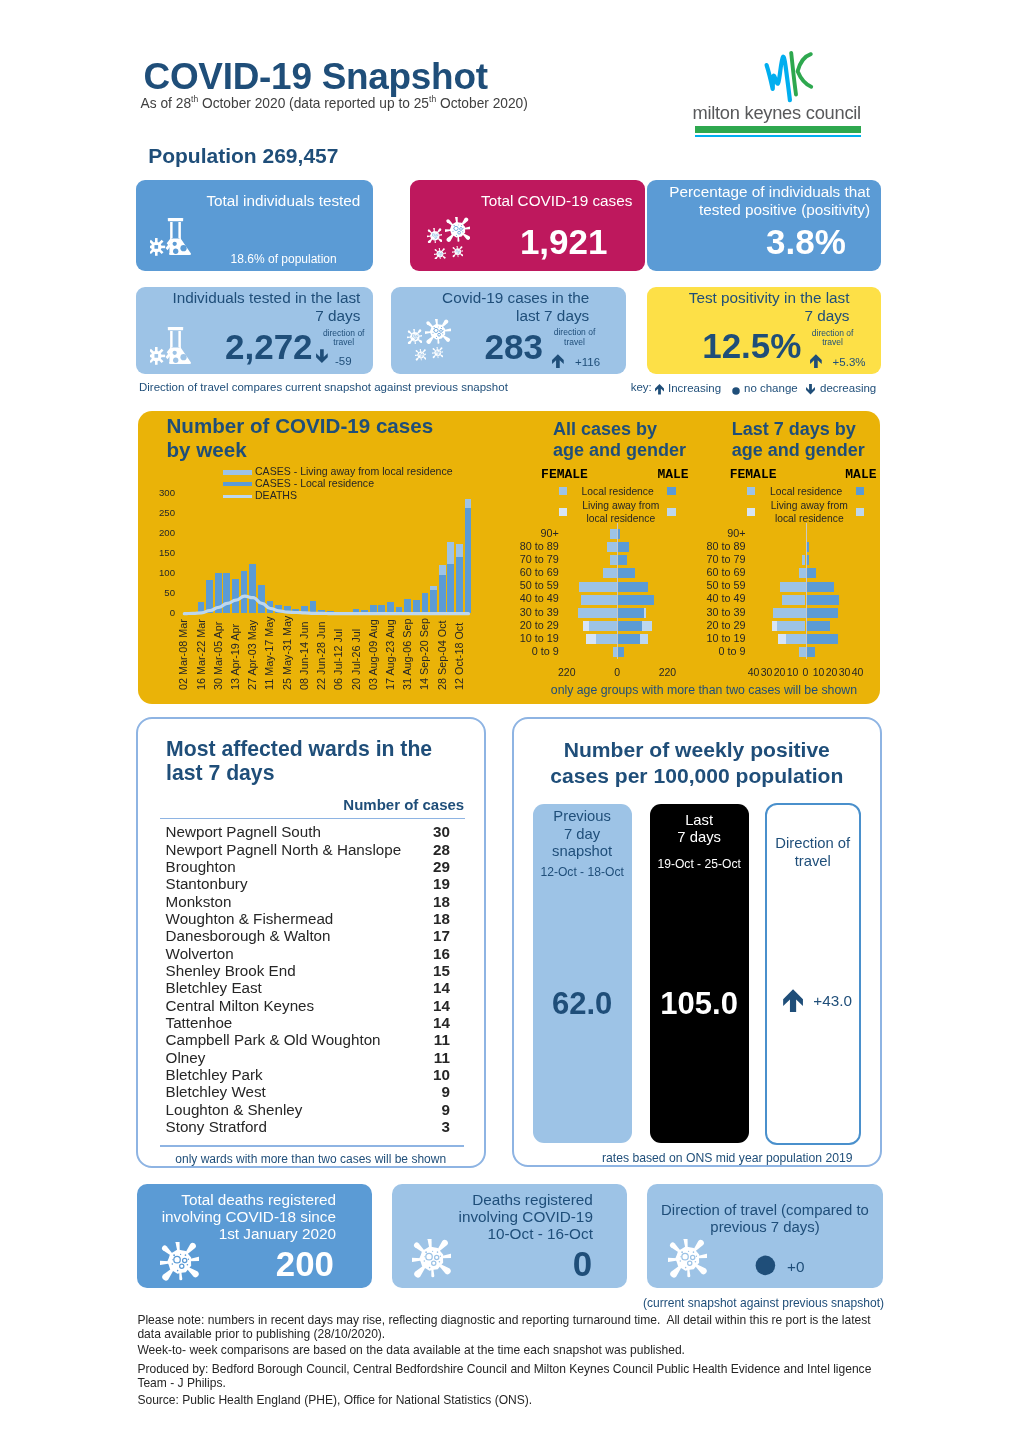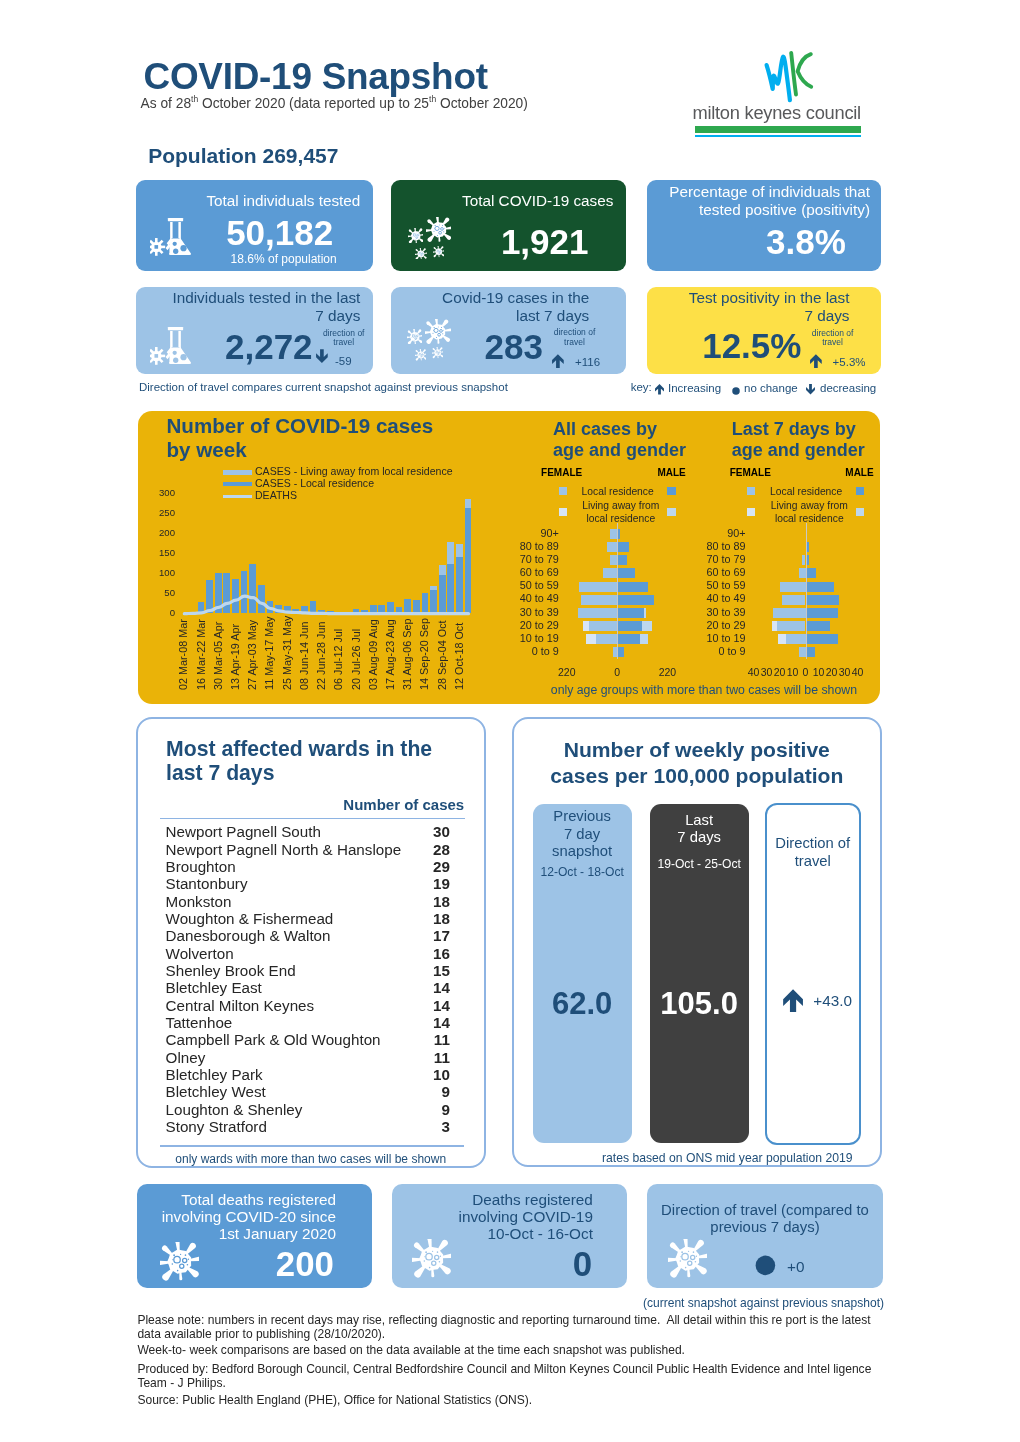--- a/index.html
+++ b/index.html
@@ -29,21 +29,21 @@
   .panel{position:absolute;border-radius:14px;box-sizing:border-box;}
   .ph{position:absolute;font-size:20.5px;font-weight:bold;color:#1F4E79;line-height:25px;}
 
   .ytick{position:absolute;font-size:9.6px;color:#262626;text-align:right;width:32px;}
   .xtick{position:absolute;font-size:10.8px;color:#262626;white-space:nowrap;transform:rotate(-90deg);transform-origin:0 0;transform-box:border-box;}
   .bar{position:absolute;}
   .legtxt{position:absolute;font-size:10.55px;color:#262626;white-space:nowrap;}
 
   .pyr-lab{position:absolute;font-size:10.8px;color:#262626;text-align:right;white-space:nowrap;}
   .pyr-ax{position:absolute;font-size:10.5px;color:#262626;text-align:center;white-space:nowrap;}
-  .gender{position:absolute;font-size:10px;font-weight:bold;color:#000;white-space:nowrap;}
+  .gender{position:absolute;font-size:13px;font-weight:bold;color:#000;white-space:nowrap;font-family:Liberation Mono, monospace;}
   .plg{position:absolute;font-size:11px;color:#262626;line-height:13.5px;}
   .sw{position:absolute;width:10px;height:10px;}
 
   .ward-name{position:absolute;font-size:13.5px;color:#262626;white-space:nowrap;}
   .ward-num{position:absolute;font-size:13.5px;font-weight:bold;color:#262626;text-align:right;width:26px;}
 
   .footer-line{position:absolute;font-size:11.5px;color:#262626;line-height:14.5px;width:760px;}
 </style>
 </head>
 <body>
@@ -80,24 +80,23 @@
      <rect x="11.9" y="80" width="6.2" height="11.5" transform="rotate(-45 15 70)"></rect>
    </g>
  </g>
  <g fill="#5B9BD5">
    <rect x="10.6" y="65.6" width="8.8" height="8.8"></rect>
    <circle cx="59.5" cy="62.5" r="5.2"></circle>
             <circle cx="81" cy="73" r="7.6"></circle>
             <circle cx="62" cy="80.5" r="6.4"></circle>
  </g>
         </svg>
-        <div class="tv" style="left:12px;top:31.5px;width:185px;text-align:right;font-size:35px;line-height:42px;color:#fff;">50,182</div>
         <div class="ts" style="left:12px;top:72px;width:188.5px;text-align:right;font-size:12px;color:#fff;">18.6% of population</div>
       </div>
-      <div class="tile" style="left:391px;top:180.4px;width:234.60000000000002px;height:90.5px;background:#14532d;">
+      <div class="tile" style="left:410px;top:180.4px;width:234.60000000000002px;height:90.5px;background:#be185d;">
         <div class="tt" style="left:22.400000000000034px;top:11.2px;width:200px;color:#fff;font-size:15.3px;line-height:17.9px;text-align:right;">Total COVID-19 cases</div>
         <div class="abs" style="position:absolute;left:16.4px;top:38.7px;width:46px;height:43px;">
           <svg width="15.6" height="15.6" viewBox="0 0 100 100" style="position:absolute;left:0.40px;top:8.50px;">
             <path d="M 50.3 23.8
       L 49.9 -0.3
       A 5.2 5.2 0 0 0 39.6 0.8
       L 44.3 24.5 Z" fill="#ffffff"></path>
             <path d="M 69.0 32.0
       L 89.6 15.3
       A 8 8 0 0 0 77.3 5.0
@@ -801,41 +800,41 @@
       <div class="panel" style="left:511.8px;top:716.8px;width:370.7px;height:450.7px;background:#fff;border:2.2px solid #8EB4E3;border-radius:16px;">
         <div class="ph" style="left:0px;top:18px;width:366px;text-align:center;font-size:21.1px;line-height:26.4px;">Number of weekly positive</div>
         <div class="ph" style="left:0px;top:44.4px;width:366px;text-align:center;font-size:21.1px;line-height:26.4px;">cases per 100,000 population</div>
         <div class="abs" style="left:18.9px;top:85px;width:98.9px;height:339.7px;background:#9DC3E6;border-radius:11px;">
           <div class="abs" style="left:0px;top:4.0px;width:98.9px;text-align:center;font-size:14.8px;line-height:17.8px;color:#1F4E79;">Previous</div>
           <div class="abs" style="left:0px;top:21.8px;width:98.9px;text-align:center;font-size:14.8px;line-height:17.8px;color:#1F4E79;">7 day</div>
           <div class="abs" style="left:0px;top:39.6px;width:98.9px;text-align:center;font-size:14.8px;line-height:17.8px;color:#1F4E79;">snapshot</div>
           <div class="abs" style="left:0px;top:61px;width:98.9px;text-align:center;font-size:12.1px;color:#1F4E79;">12-Oct - 18-Oct</div>
           <div class="abs" style="left:0px;top:182px;width:98.9px;text-align:center;font-size:31px;line-height:36px;font-weight:bold;color:#1F4E79;">62.0</div>
         </div>
-        <div class="abs" style="left:135.9px;top:85px;width:98.9px;height:339.7px;background:#404040;border-radius:11px;">
+        <div class="abs" style="left:135.9px;top:85px;width:98.9px;height:339.7px;background:#000000;border-radius:11px;">
           <div class="abs" style="left:0px;top:8.5px;width:98.9px;text-align:center;font-size:14.8px;line-height:17.0px;color:#fff;">Last</div>
           <div class="abs" style="left:0px;top:25.5px;width:98.9px;text-align:center;font-size:14.8px;line-height:17.0px;color:#fff;">7 days</div>
           <div class="abs" style="left:0px;top:53.5px;width:98.9px;text-align:center;font-size:12.1px;color:#fff;">19-Oct - 25-Oct</div>
           <div class="abs" style="left:0px;top:182px;width:98.9px;text-align:center;font-size:31px;line-height:36px;font-weight:bold;color:#fff;">105.0</div>
         </div>
         <div class="abs" style="left:251.17px;top:84.60px;width:95.58px;height:342.00px;background:#fff;border:2.6px solid #4A90CC;border-radius:12px;box-sizing:border-box;">
           <div class="abs" style="left:0px;top:29.5px;width:100%;text-align:center;font-size:14.8px;line-height:17.8px;color:#1F4E79;">Direction of</div>
           <div class="abs" style="left:0px;top:47.3px;width:100%;text-align:center;font-size:14.8px;line-height:17.8px;color:#1F4E79;">travel</div>
           <svg width="20.1" height="23.7" viewBox="0 0 20 23.7" style="position:absolute;left:16.3px;top:183.4px;">
             <path d="M10 0.3 L19.9 10.2 V17.0 L13.1 10.5 V23.6 H6.9 V10.5 L0.1 17.0 V10.2 Z" fill="#1F4E79"></path>
           </svg>
           <div class="abs" style="left:46.4px;top:186.6px;font-size:15.3px;color:#1F4E79;">+43.0</div>
         </div>
         <div class="abs" style="left:0px;top:432.5px;width:427px;text-align:center;font-size:12.2px;color:#1F4E79;">rates based on ONS mid year population 2019</div>
       </div>
     </div>
   <div id="deathpanel">
       <div class="tile" style="left:136.5px;top:1183.7px;width:235.8px;height:104.3px;background:#5B9BD5;border-radius:10px;">
         <div class="abs" style="left:0px;top:8.6px;width:199.5px;text-align:right;font-size:15.3px;line-height:16.9px;color:#fff;">Total deaths registered</div>
-        <div class="abs" style="left:0px;top:25.5px;width:199.5px;text-align:right;font-size:15.3px;line-height:16.9px;color:#fff;">involving COVID-20 since</div>
+        <div class="abs" style="left:0px;top:25.5px;width:199.5px;text-align:right;font-size:15.3px;line-height:16.9px;color:#fff;">involving COVID-18 since</div>
         <div class="abs" style="left:0px;top:42.4px;width:199.5px;text-align:right;font-size:15.3px;line-height:16.9px;color:#fff;">1st January 2020</div>
         <svg width="39.2" height="39.2" viewBox="0 0 100 100" style="position:absolute;left:23.2px;top:58px;">
           <path d="M 50.3 23.8
       L 49.9 -0.3
       A 5.2 5.2 0 0 0 39.6 0.8
       L 44.3 24.5 Z" fill="#ffffff"></path>
           <path d="M 69.0 32.0
       L 89.6 15.3
       A 8 8 0 0 0 77.3 5.0
       L 64.4 28.2 Z" fill="#ffffff"></path>

